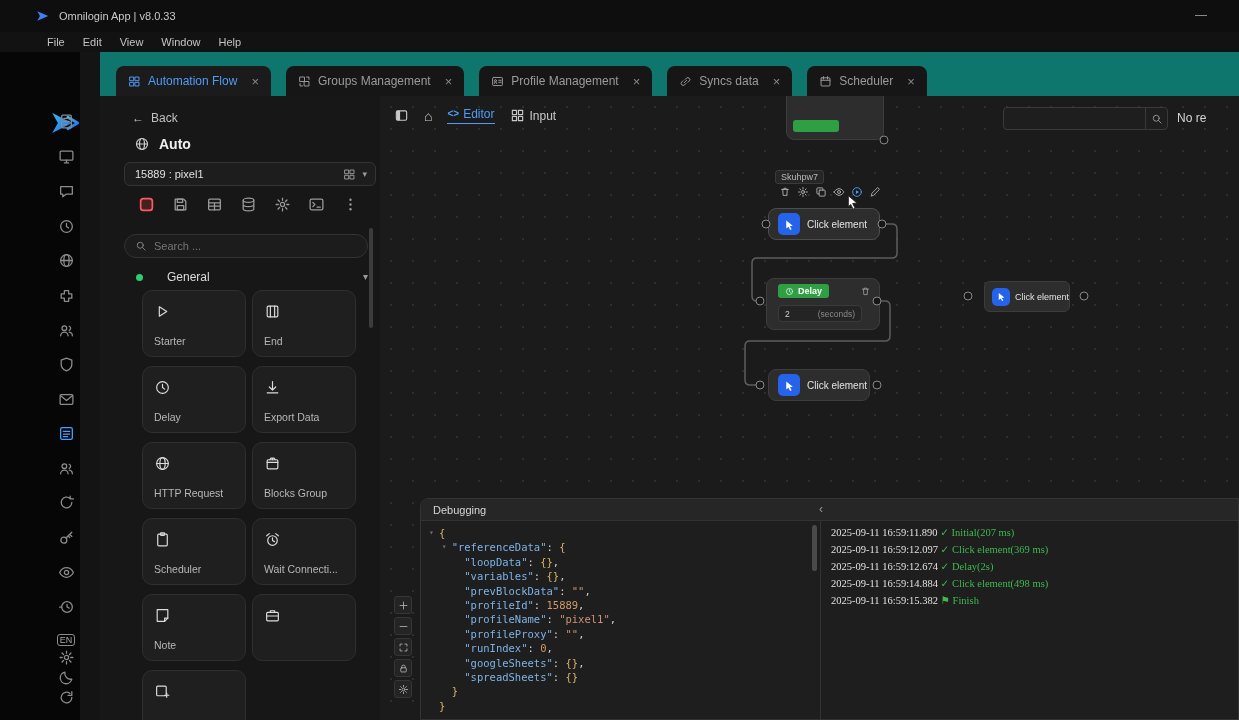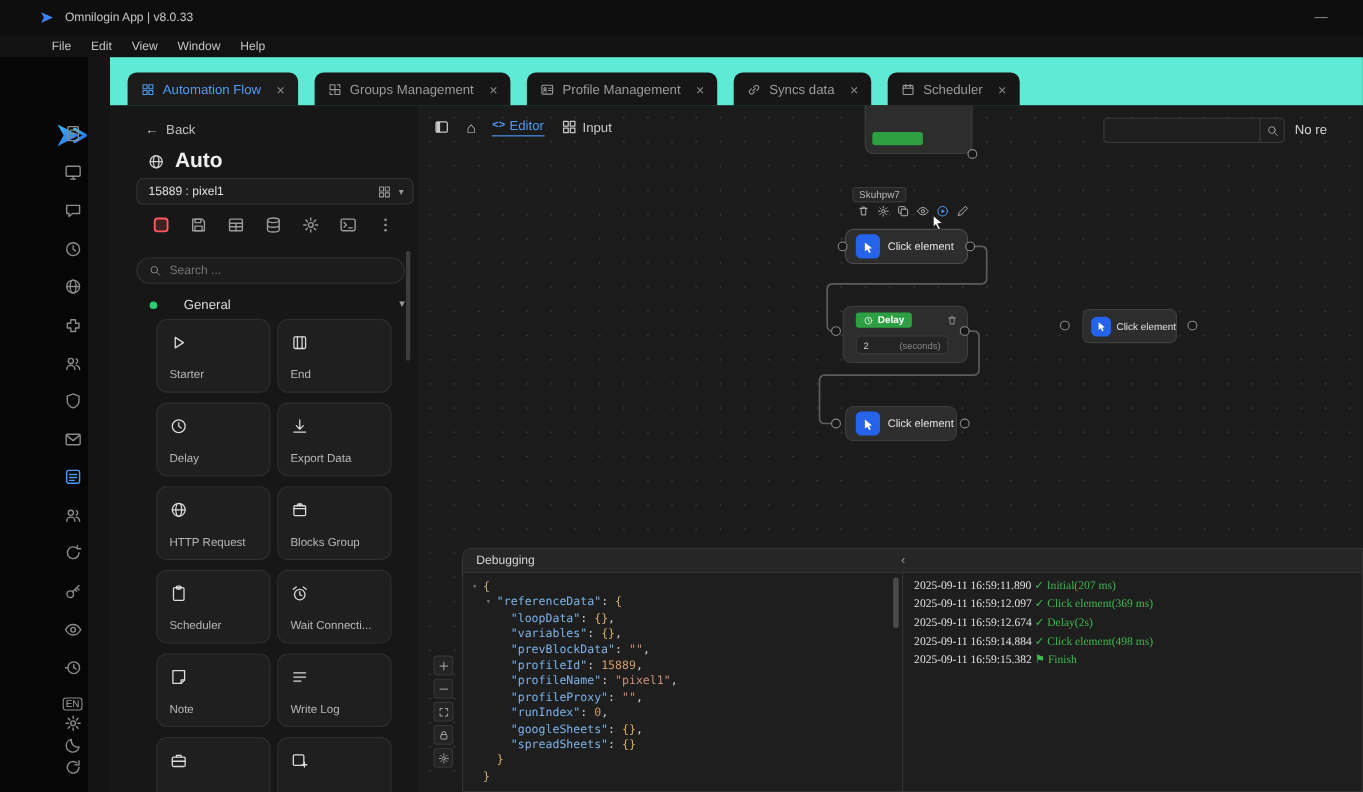--- a/index.html
+++ b/index.html
@@ -16,32 +16,32 @@
 .menubar{position:absolute;top:32px;left:0;width:100%;height:20px;background:#121212;display:flex;align-items:center;padding-left:38px}
 .menu-item{font-size:11px;color:#c4c4c4;padding:0 9px}
 
 .rail{position:absolute;top:52px;left:0;width:80px;height:668px;background:#060606}
 .rail-logo{position:absolute;top:54px;left:48px}
 .rail-ic{position:absolute;left:57px;width:18px;height:18px;color:#8c8c8c;display:flex;align-items:center;justify-content:center}
 .rail-ic.active{color:#4a9eff}
 .rail-ic .ic{width:17px;height:17px}
 .rail-badge{font-size:9px;border:1px solid #8c8c8c;border-radius:3px;padding:0 2px;color:#a8a8a8}
 
-.tabstrip{position:absolute;top:52px;left:100px;width:1139px;height:44px;background:#5eead4}
+.tabstrip{position:absolute;top:52px;left:100px;width:1139px;height:44px;background:#0f766e}
 .tabs{position:absolute;bottom:0;left:16px;display:flex;gap:15px}
 .tab{height:30px;display:flex;align-items:center;background:#161616;border-radius:8px 8px 0 0;padding:0 12px;font-size:12px;color:#9b9b9b;gap:7px;white-space:nowrap}
 .tab.active{background:#1b1b1b;color:#4f9cf8}
 .tab .ic{width:13px;height:13px}
 .tab-close{color:#8a8a8a;font-size:13px;margin-left:7px}
 
 .content{position:absolute;top:96px;left:100px;width:1139px;height:624px;background:#1b1b1b}
 
 .palette{position:absolute;top:0;left:0;width:280px;height:624px;background:#171717;overflow:hidden}
 .back{position:absolute;top:15px;left:32px;font-size:12px;color:#c0c0c0;display:flex;gap:7px;align-items:center}
-.pal-title{position:absolute;top:40px;left:34px;display:flex;gap:9px;align-items:center;font-size:19px;font-weight:bold;color:#f0f0f0}
+.pal-title{position:absolute;top:40px;left:34px;display:flex;gap:9px;align-items:center;font-size:14px;font-weight:bold;color:#f0f0f0}
 .pal-title .ic{width:16px;height:16px;color:#cfcfcf}
 .select{position:absolute;top:66px;left:24px;width:252px;height:24px;background:#1d1d1d;border:1px solid #343434;border-radius:6px;display:flex;align-items:center;padding:0 8px 0 10px;font-size:11px;color:#e0e0e0;gap:6px}
 .select .spacer{flex:1}
 .select .ic{width:13px;height:13px;color:#9a9a9a}
 .select .gl{color:#9a9a9a;font-size:9px}
 .actions{position:absolute;top:100px;left:38px;display:flex;gap:17px;align-items:center}
 .actions .ic{width:17px;height:17px;color:#9a9a9a}
 .actions .red .ic{color:#ff5a5e;stroke-width:1.6;fill:rgba(229,72,77,.22)}
 .searchbox{position:absolute;top:138px;left:24px;width:244px;height:24px;border:1px solid #333;background:#1c1c1c;border-radius:12px;display:flex;align-items:center;padding:0 10px;gap:7px}
 .searchbox .ic{width:12px;height:12px;color:#8a8a8a}
@@ -478,28 +478,20 @@
               <svg class="ic" viewBox="0 0 16 16">
                 <path d="M3 2.5h10v8l-3 3H3z"></path>
                 <path d="M10 13.5v-3h3"></path>
               </svg>
             </span>
             <span class="lbl">Note</span>
           </div>
           <div class="block">
             <span>
               <svg class="ic" viewBox="0 0 16 16">
-                <path d="M3 4.5h10M3 8h10M3 11.5h6"></path>
-              </svg>
-            </span>
-            <span class="lbl">Write Log</span>
-          </div>
-          <div class="block">
-            <span>
-              <svg class="ic" viewBox="0 0 16 16">
                 <rect x="2.5" y="5" width="11" height="8" rx="1"></rect>
                 <path d="M6 5V3.5h4V5M2.5 8.5h11"></path>
               </svg>
             </span>
             <span class="lbl"></span>
           </div>
           <div class="block">
             <span>
               <svg class="ic" viewBox="0 0 16 16">
                 <rect x="2.5" y="3" width="9" height="9" rx="1"></rect>

